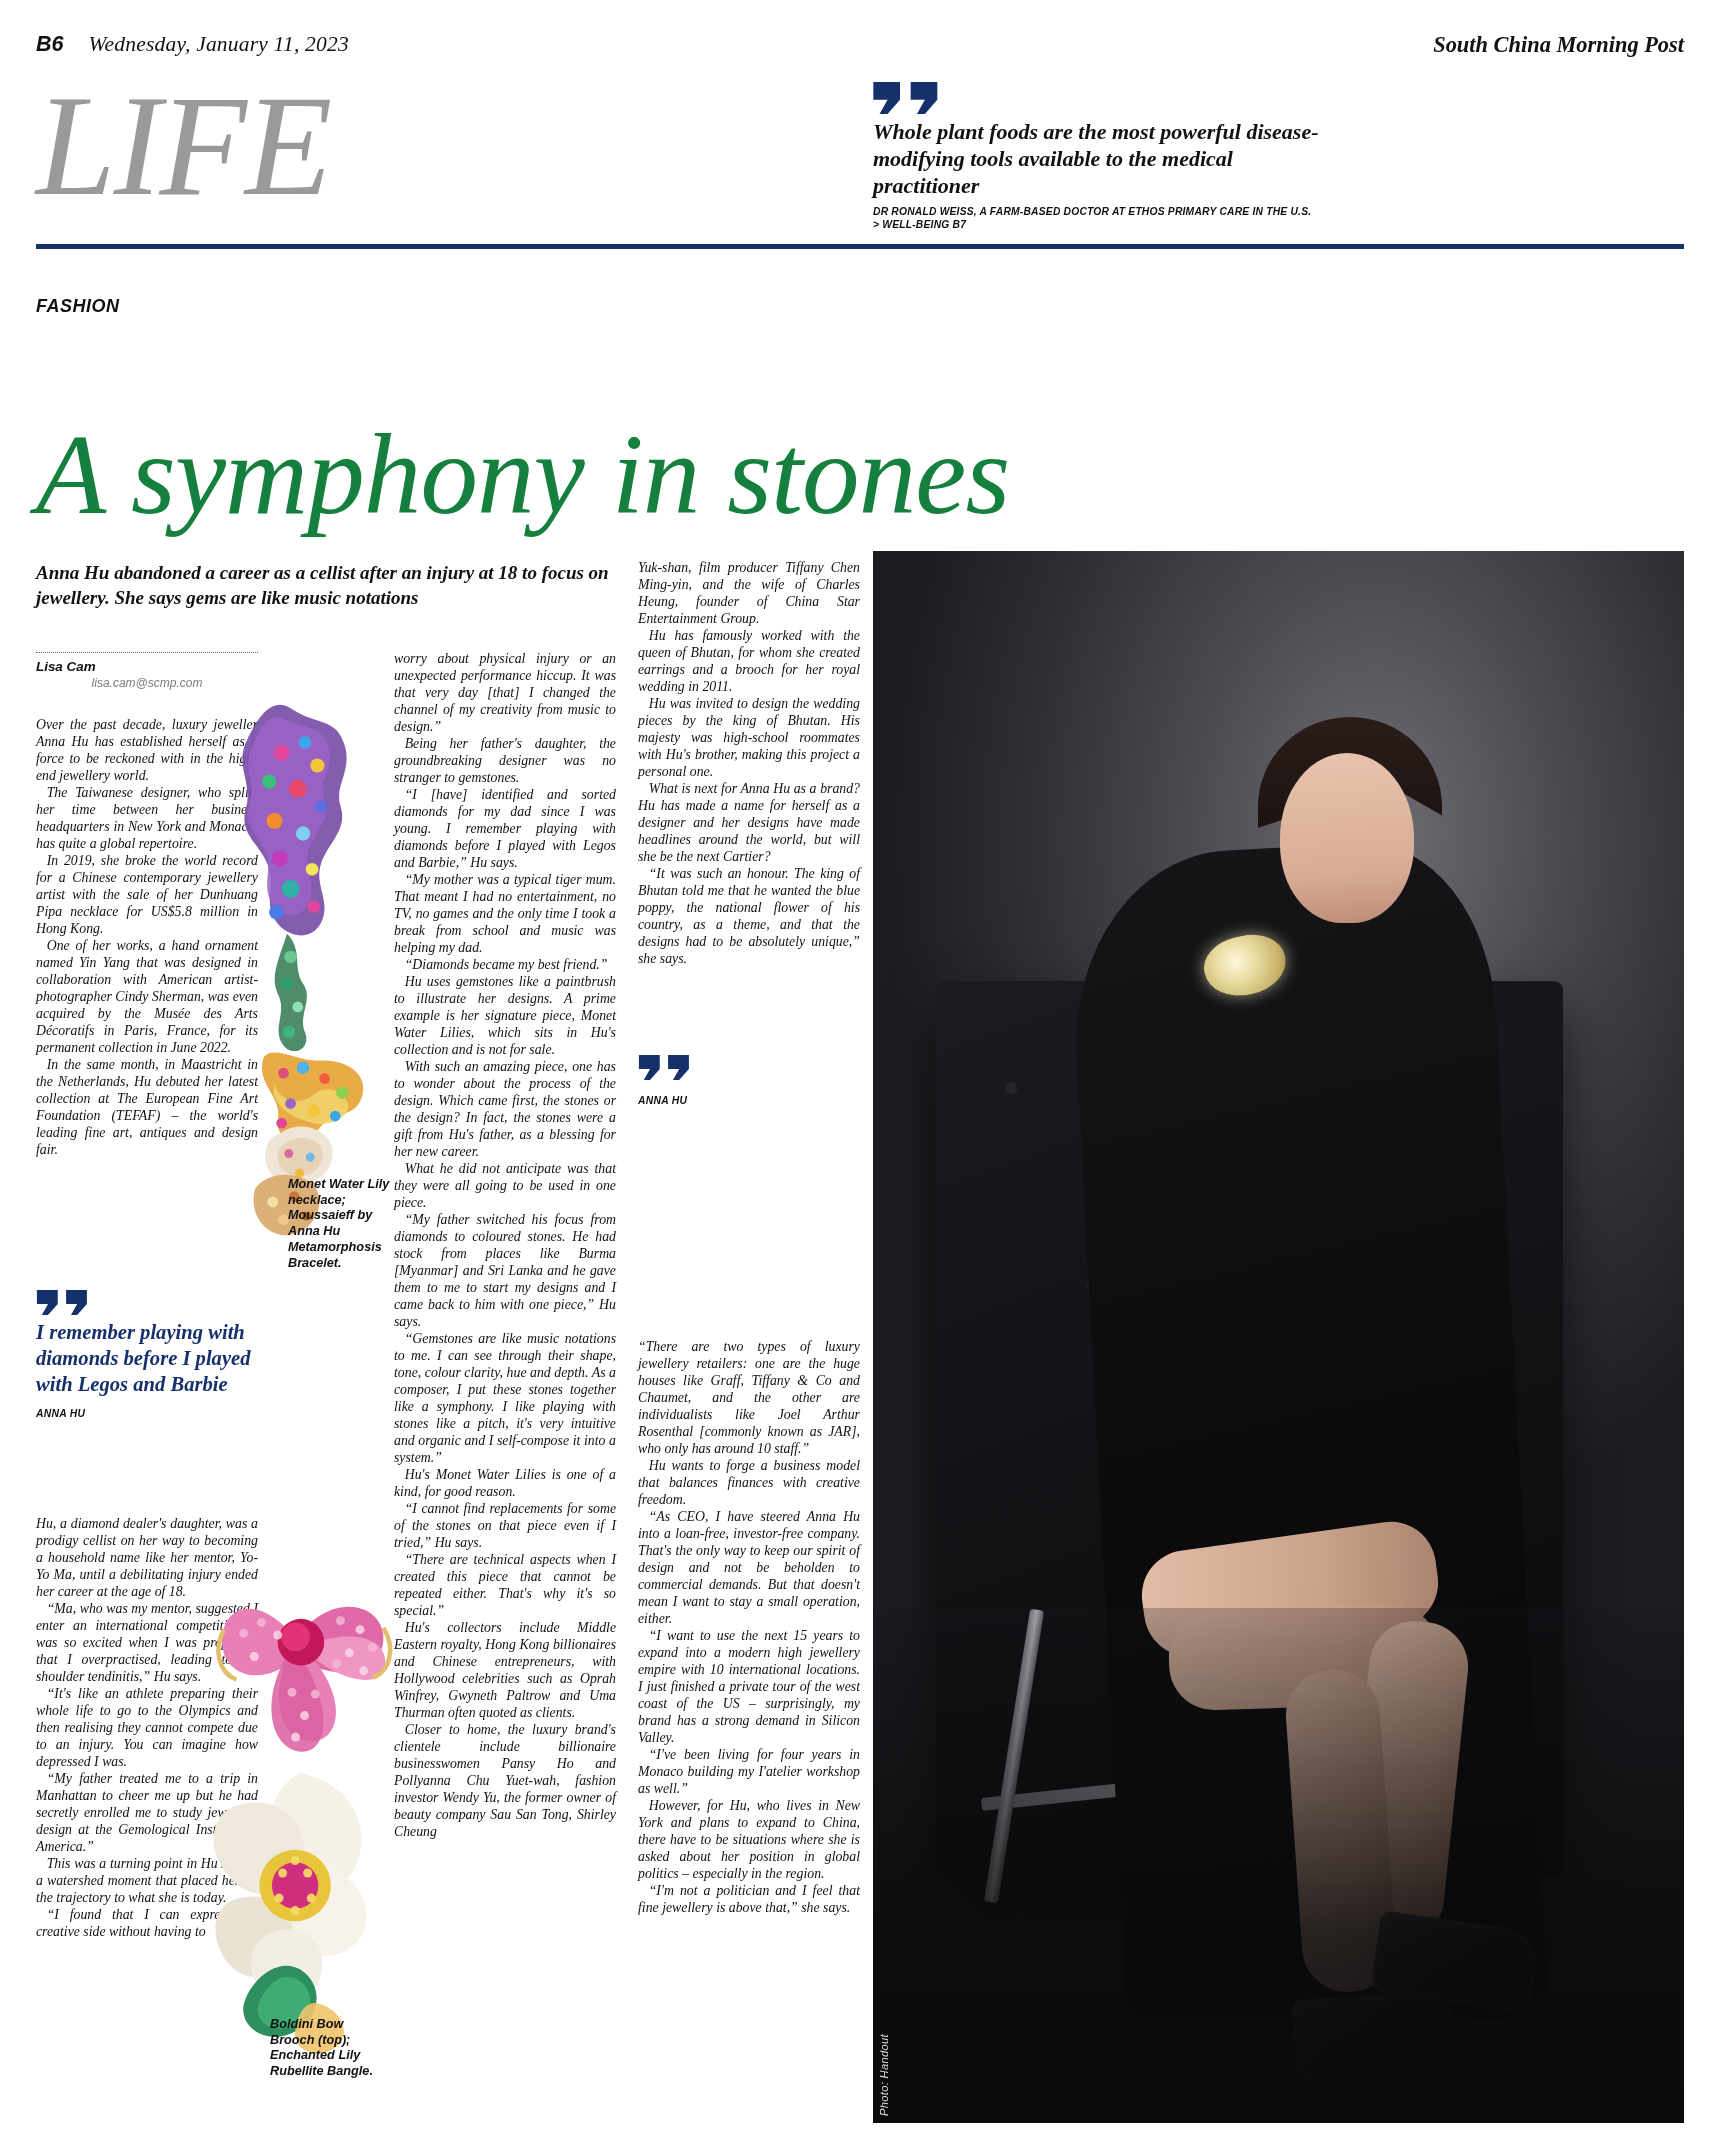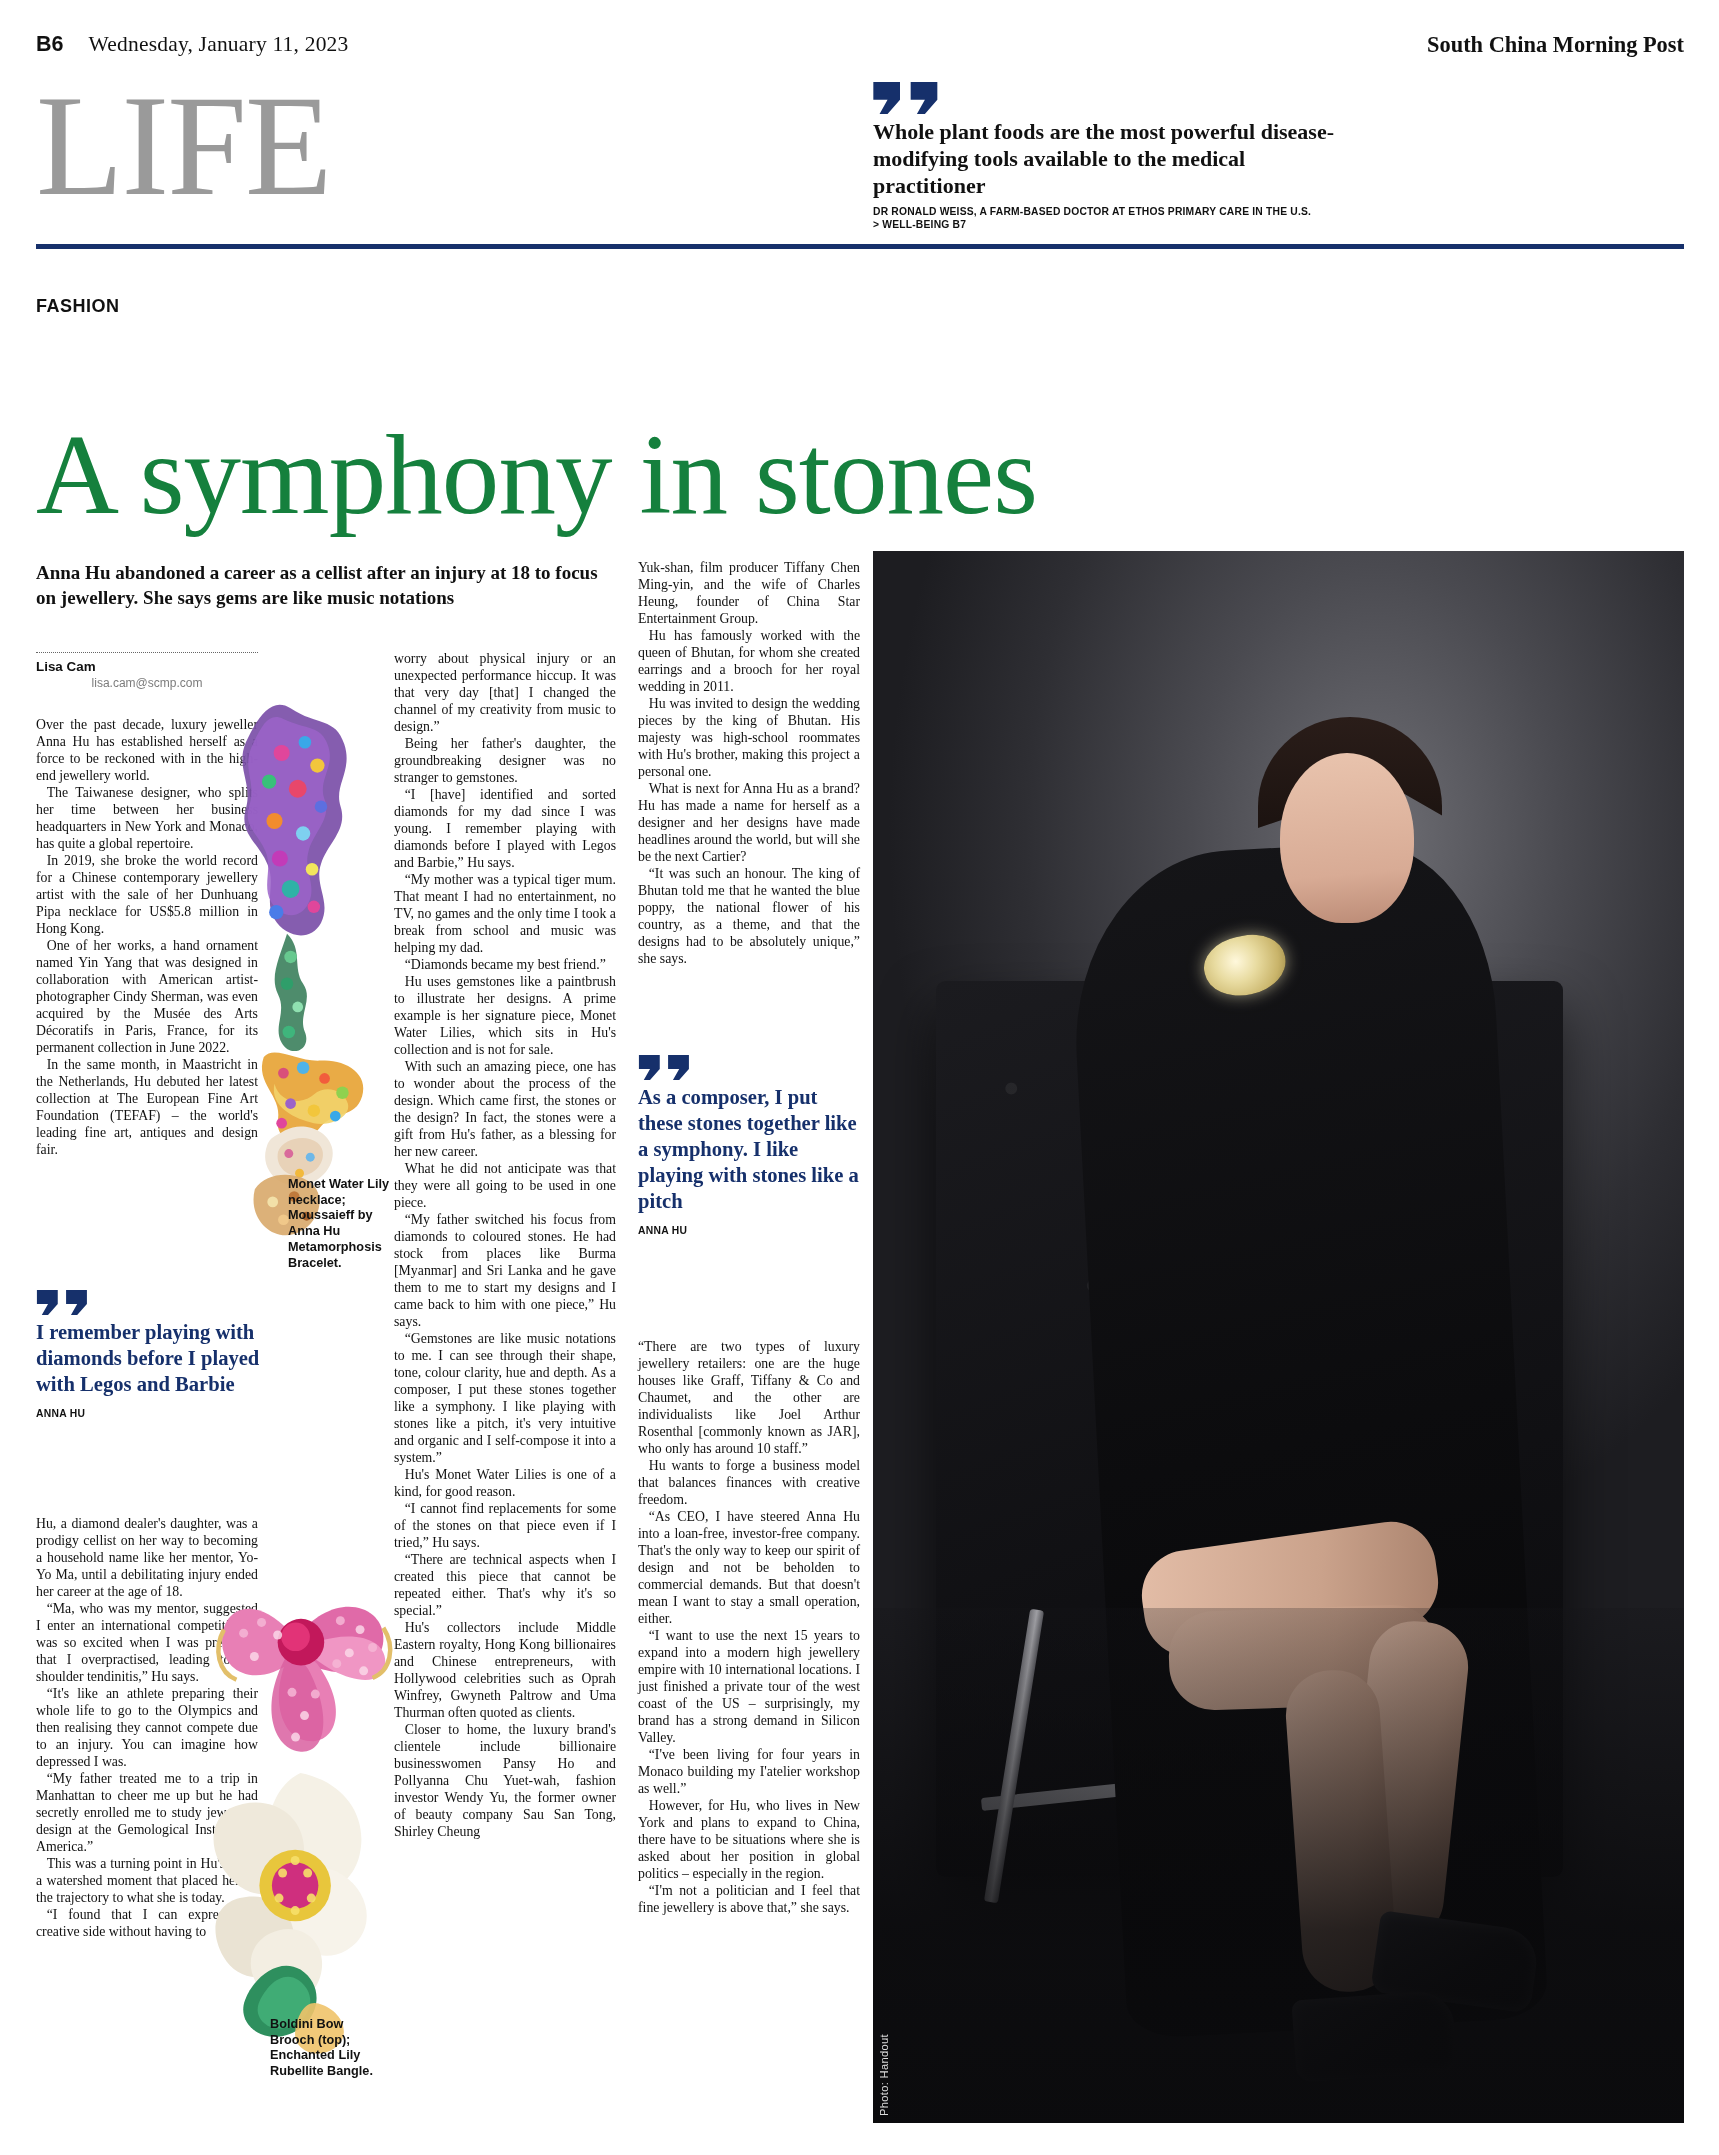--- a/index.html
+++ b/index.html
@@ -5,21 +5,21 @@
   html,body{margin:0;padding:0;background:#ffffff;}
   body{
     width:1720px;height:2156px;
     font-family:"Liberation Serif", serif;
     color:#111;
     position:relative;
     overflow:hidden;
   }
   .page{
     position:absolute;left:0;top:0;width:1375px;height:2156px;
-    padding:16px;box-sizing:border-box;
+    padding:16px;box-sizing:border-box;font-style:italic;
   }
 
   
   .masthead{
     position:absolute;left:36px;top:32px;width:1648px;height:36px;
     display:flex;align-items:baseline;
   }
   .page-num{
     font-family:"Liberation Sans", sans-serif;
     font-weight:bold;font-size:21.5px;letter-spacing:0px;margin-right:25px;
@@ -343,21 +343,20 @@
     <div class="qattr">ANNA HU</div>
   </div>
 
   <div class="pq" id="pq-mid">
     <span class="qmark">
       <svg width="56" height="25" viewBox="0 0 78 36" aria-hidden="true">
         <path d="M0 0 h30 v20 l-14 16 h-9 l9 -16 h-16 z" fill="#16306b"></path>
         <path d="M42 0 h30 v20 l-14 16 h-9 l9 -16 h-16 z" fill="#16306b"></path>
       </svg>
     </span>
-    <div class="qtext">As a composer, I put these stones together like a symphony. I like playing with stones like a pitch</div>
     <div class="qattr">ANNA HU</div>
   </div>
 
   <svg class="art" id="art-necklace" viewBox="0 0 170 640">
     <g>
       <path d="M70 10 C100 30 120 20 130 50 C140 80 118 96 126 120 C134 146 112 160 104 184 C96 208 116 226 104 250 C92 272 64 266 52 246 C40 226 54 206 44 184 C34 160 12 150 20 122 C28 94 8 76 20 48 C32 22 48 -4 70 10 Z" fill="#7b4fa8" opacity="0.92"></path>
       <path d="M62 22 C86 34 104 28 112 52 C120 76 100 90 108 112 C116 134 96 148 90 170 C84 192 100 208 90 228 C80 248 58 244 48 226 C38 208 50 190 42 170 C34 150 16 142 24 118 C32 94 16 78 26 54 C38 28 46 14 62 22 Z" fill="#9b63c9" opacity="0.85"></path>
       <g>
         <circle cx="60" cy="60" r="9" fill="#e0469b"></circle>
           <circle cx="86" cy="48" r="7" fill="#3aa8e8"></circle>

